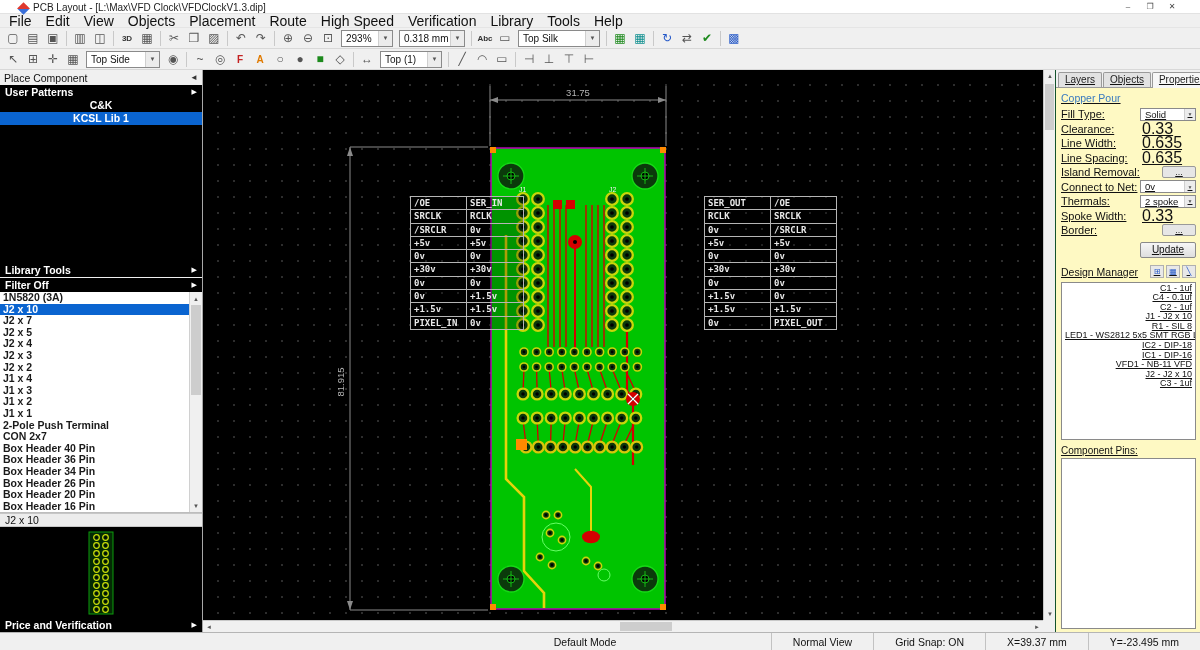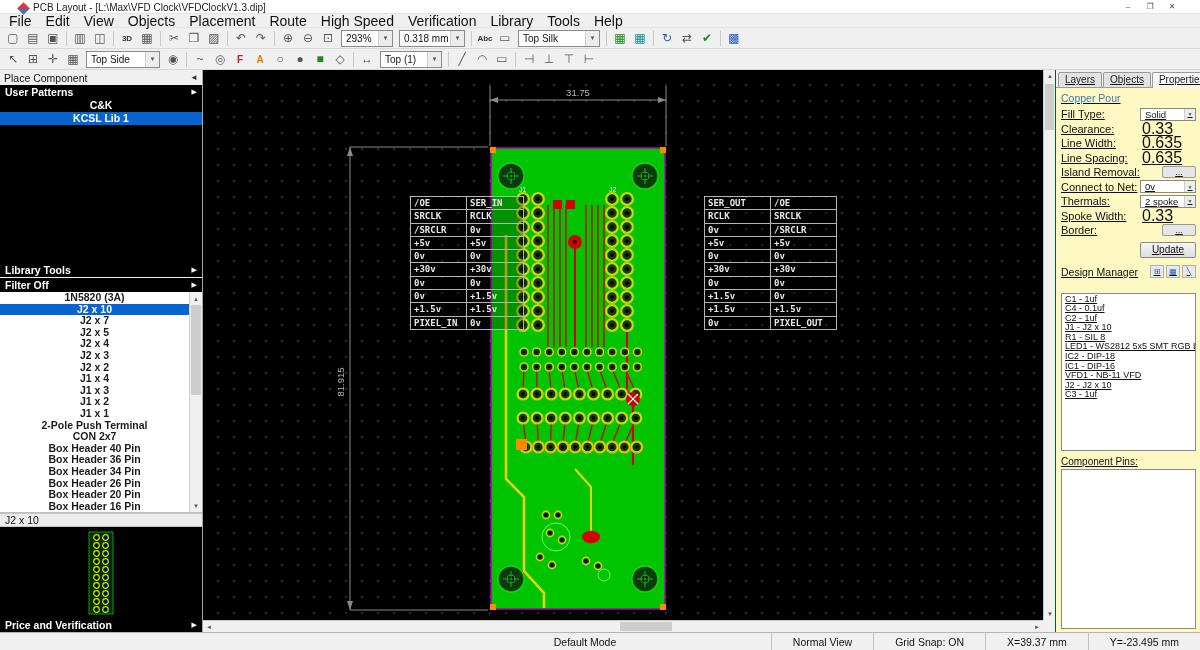--- a/index.html
+++ b/index.html
@@ -36,21 +36,21 @@
   .leftpanel { width:203px; background:#f0f0f0; border-right:1px solid #a8a8a8; display:flex; flex-direction:column; }
   .place-header { height:15px; display:flex; align-items:center; padding:0 4px; font-size:10.5px; background:#f0f0f0; }
   .place-header .ph-arr { margin-left:auto; font-size:8px; color:#333; }
   .secbar { height:14px; background:#000; color:#fff; display:flex; align-items:center; padding:0 5px; font-size:10.5px; font-weight:bold; flex:none; }
   .secbar .arr { margin-left:auto; font-size:7px; }
   .secbar.gap { margin-top:1px; }
   .libbox { height:164px; background:#000; overflow:hidden; flex:none; }
   .libbox .li { height:13px; line-height:13px; padding:0 16px; color:#fff; font-size:10.5px; font-weight:bold; white-space:nowrap;text-align:center; }
   .libbox .li.sel { background:#0a64d0; }
   .compwrap { height:221px; display:flex; flex:none; background:#fff; border-bottom:1px solid #bdbdbd; }
-  .complist { width:190px; overflow:hidden;text-align:center; }
+  .complist { width:190px; overflow:hidden; }
   .complist .ci { height:11.6px; line-height:11.6px; padding:0 3px; font-size:10.5px; font-weight:bold; color:#1a1a1a; white-space:nowrap; }
   .complist .ci.sel { background:#0a64d0; color:#fff; }
   .vscroll { width:13px; background:#f0f0f0; border-left:1px solid #d0d0d0; display:flex; flex-direction:column; }
   .vscroll .sarr { height:13px; display:flex; align-items:center; justify-content:center; font-size:6px; color:#555; background:#f0f0f0; }
   .vscroll .strack { flex:1; position:relative; }
   .vscroll .sthumb { position:absolute; left:1px; right:1px; top:0; height:90px; background:#cdcdcd; }
   .sellabel { height:14px; background:#ececec; border-top:1px solid #c6c6c6; border-bottom:1px solid #c6c6c6; display:flex; align-items:center; padding:0 5px; font-size:10.5px; }
   .previewbox { flex:1; background:#000; display:flex; align-items:center; justify-content:center; }
 
   
@@ -81,26 +81,26 @@
   .copper-title { color:#3a7abf; font-size:10.5px; margin:1px 0 3px 0; }
   .prow { height:14px; display:flex; align-items:center; margin-bottom:0.5px; }
   .plabel { font-size:11px; color:#111; flex:1; white-space:nowrap; }
   .pctrl { width:56px; flex:none; display:flex; }
   .combo.small { height:13px; width:56px; margin:0; font-size:9.5px; }
   .combo.small .carr { width:11px; font-size:5px; }
   .pval { font-size:16px; padding-left:2px; }
   .dotsbtn { width:34px; height:12px; margin-left:auto; background:#e6e6e6; border:1px solid #9a9a9a; border-radius:2px; font-size:9px; line-height:8px; color:#333; }
   .updrow { display:flex; justify-content:flex-end; margin:4px 0 6px 0; }
   .updbtn { width:56px; height:16px; background:linear-gradient(#f6f6f6,#dedede); border:1px solid #8a8a8a; border-radius:2px; font-size:10px; color:#111; }
-  .dmheader { display:flex; align-items:center; height:16px; margin-bottom:13px; }
+  .dmheader { display:flex; align-items:center; height:16px; margin-bottom:2px; }
   .dmtitle { font-size:10.5px; }
   .dmicons { margin-left:auto; display:flex; gap:2px; }
   .dmicon { width:14px; height:13px; border:1px solid #b0b0b0; background:#e8e8e8; display:flex; align-items:center; justify-content:center; font-size:8px; color:#2458c8; }
   .dmlist { height:158px; background:#fff; border:1px solid #8a8a8a; overflow:hidden; padding:1px 0; flex:none; }
-  .dmlist .di { font-size:9px; line-height:9.6px; padding:0 3px; white-space:nowrap; color:#111; }
+  .dmlist .di { font-size:9px; line-height:9.6px; padding:0 3px; white-space:nowrap; color:#111;text-align:right; }
   .pinslabel { font-size:10px; margin:5px 0 2px 0; }
   .pinsbox { flex:1; background:#fff; border:1px solid #8a8a8a; }
 
   
   .statusbar { height:18px; background:#f0f0f0; border-top:1px solid #b5b5b5; position:relative; display:flex; align-items:center; justify-content:flex-end; font-size:10.5px; color:#111; }
   .smode { position:absolute; left:585px; transform:translateX(-50%); }
   .scell { border-left:1px solid #c2c2c2; height:100%; display:flex; align-items:center; padding:0 21px; white-space:nowrap; }
 </style>
 </head>
 <body>

